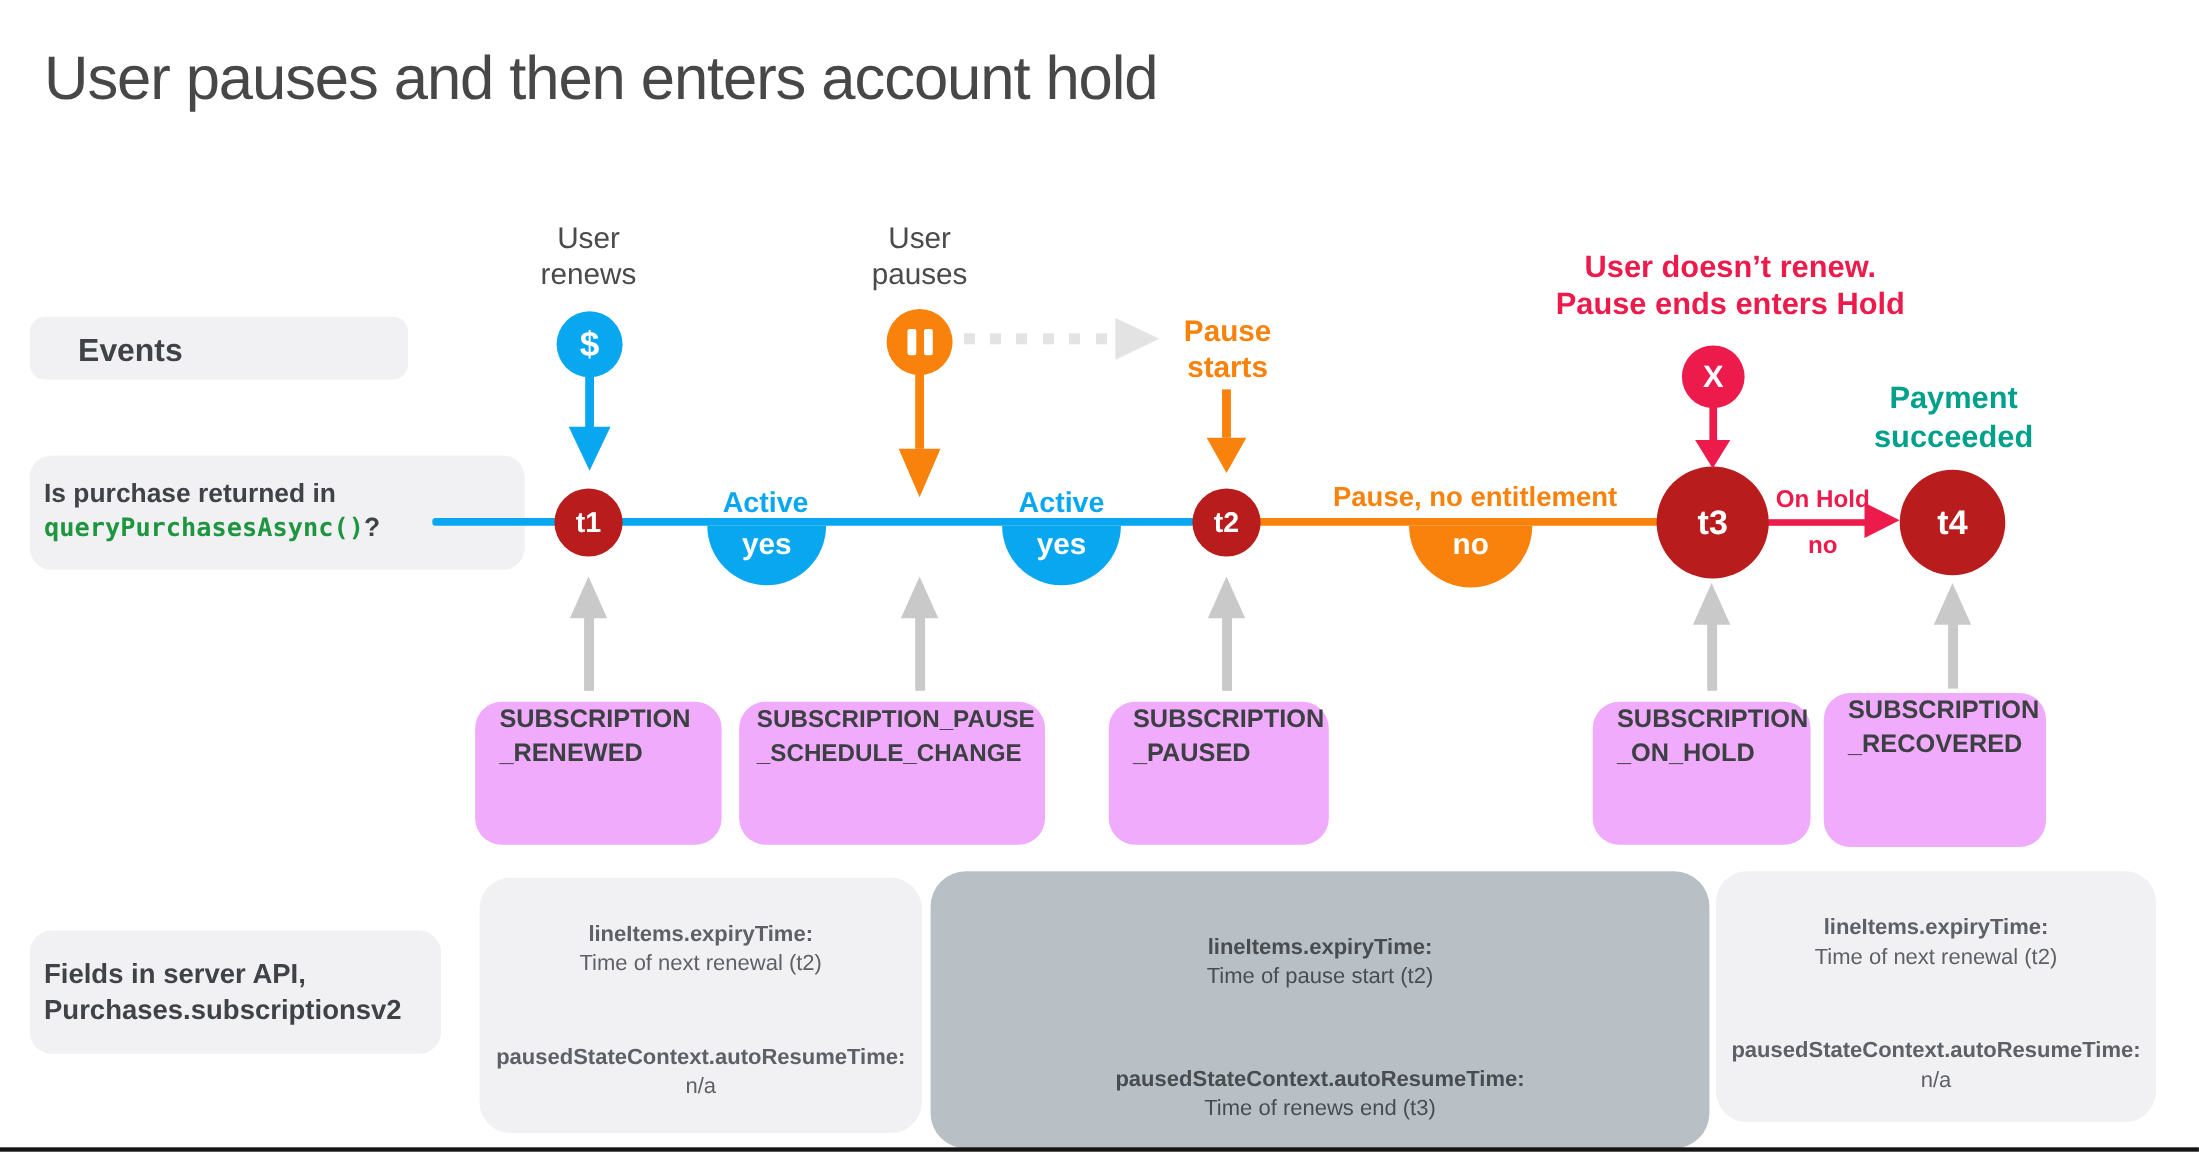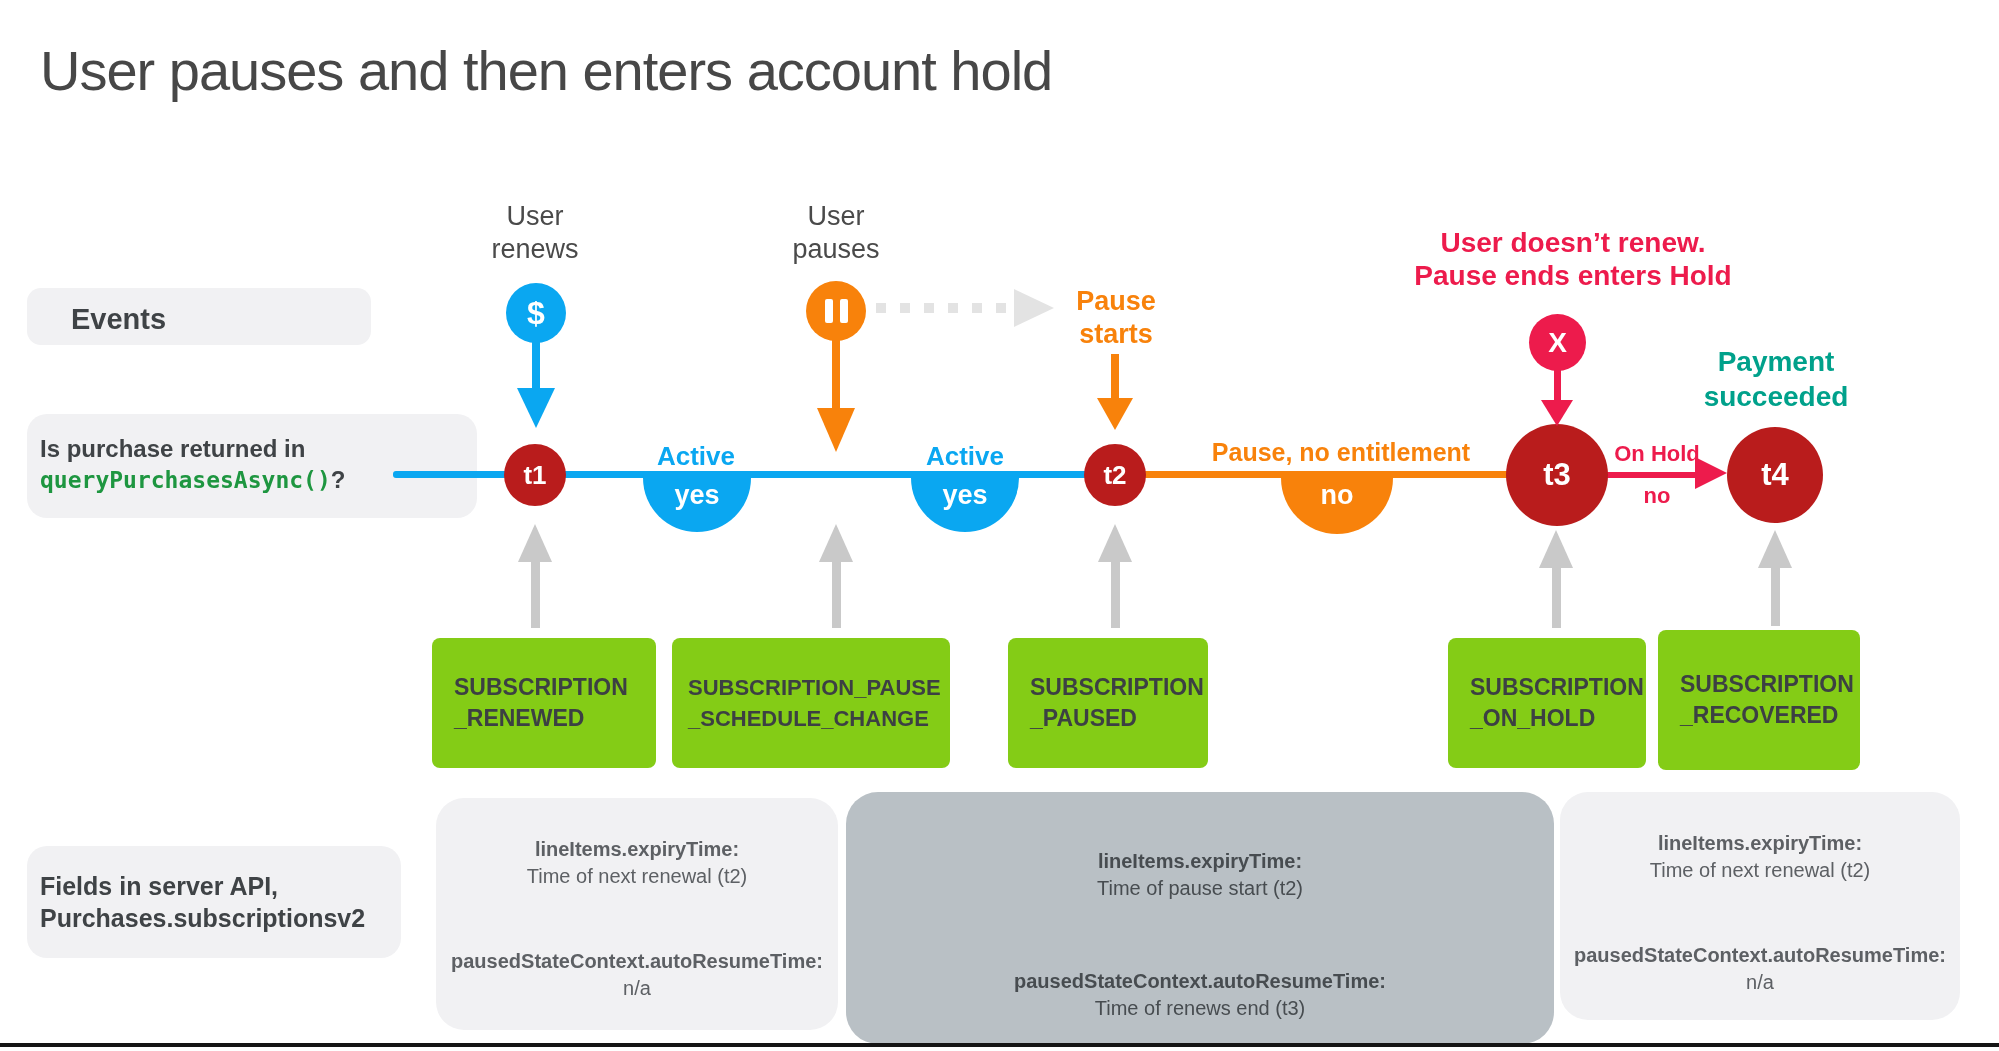--- a/index.html
+++ b/index.html
@@ -14,21 +14,21 @@
   .tline{position:absolute;height:7px;border-radius:3px;}
   .node{position:absolute;background:#b91c1c;border-radius:50%;display:flex;align-items:center;justify-content:center;
         color:#ffffff;font-weight:bold;}
   .halfbadge{position:absolute;display:flex;justify-content:center;color:#fff;font-weight:bold;font-size:27px;}
   .seglabel{position:absolute;font-weight:bold;text-align:center;}
   
   .evcircle{position:absolute;border-radius:50%;display:flex;align-items:center;justify-content:center;color:#fff;font-weight:bold;}
   .shaft{position:absolute;}
   .tri{position:absolute;width:0;height:0;}
   
-  .rtdnbox{position:absolute;background:#84cc16;border-radius:8px;display:flex;align-items:center;
+  .rtdnbox{position:absolute;background:#f0abfc;border-radius:24px;display:flex;align-items:flex-start;
            color:#3c4043;font-weight:bold;font-size:23px;line-height:31px;padding-left:22px;box-sizing:border-box;}
   
   .apibox{position:absolute;border-radius:28px;text-align:center;box-sizing:border-box;font-size:20px;line-height:27px;}
   .apibox .fname{font-weight:bold;}
   .apibox .gap{height:58px;}
   .light-api{background:#f1f1f3;color:#5d6064;}
   .dark-api{background:#b9c0c5;color:#474c50;}
   .codegreen{font-family:"DejaVu Sans Mono",monospace;font-weight:bold;color:#1e9640;}
 </style>
 </head>

